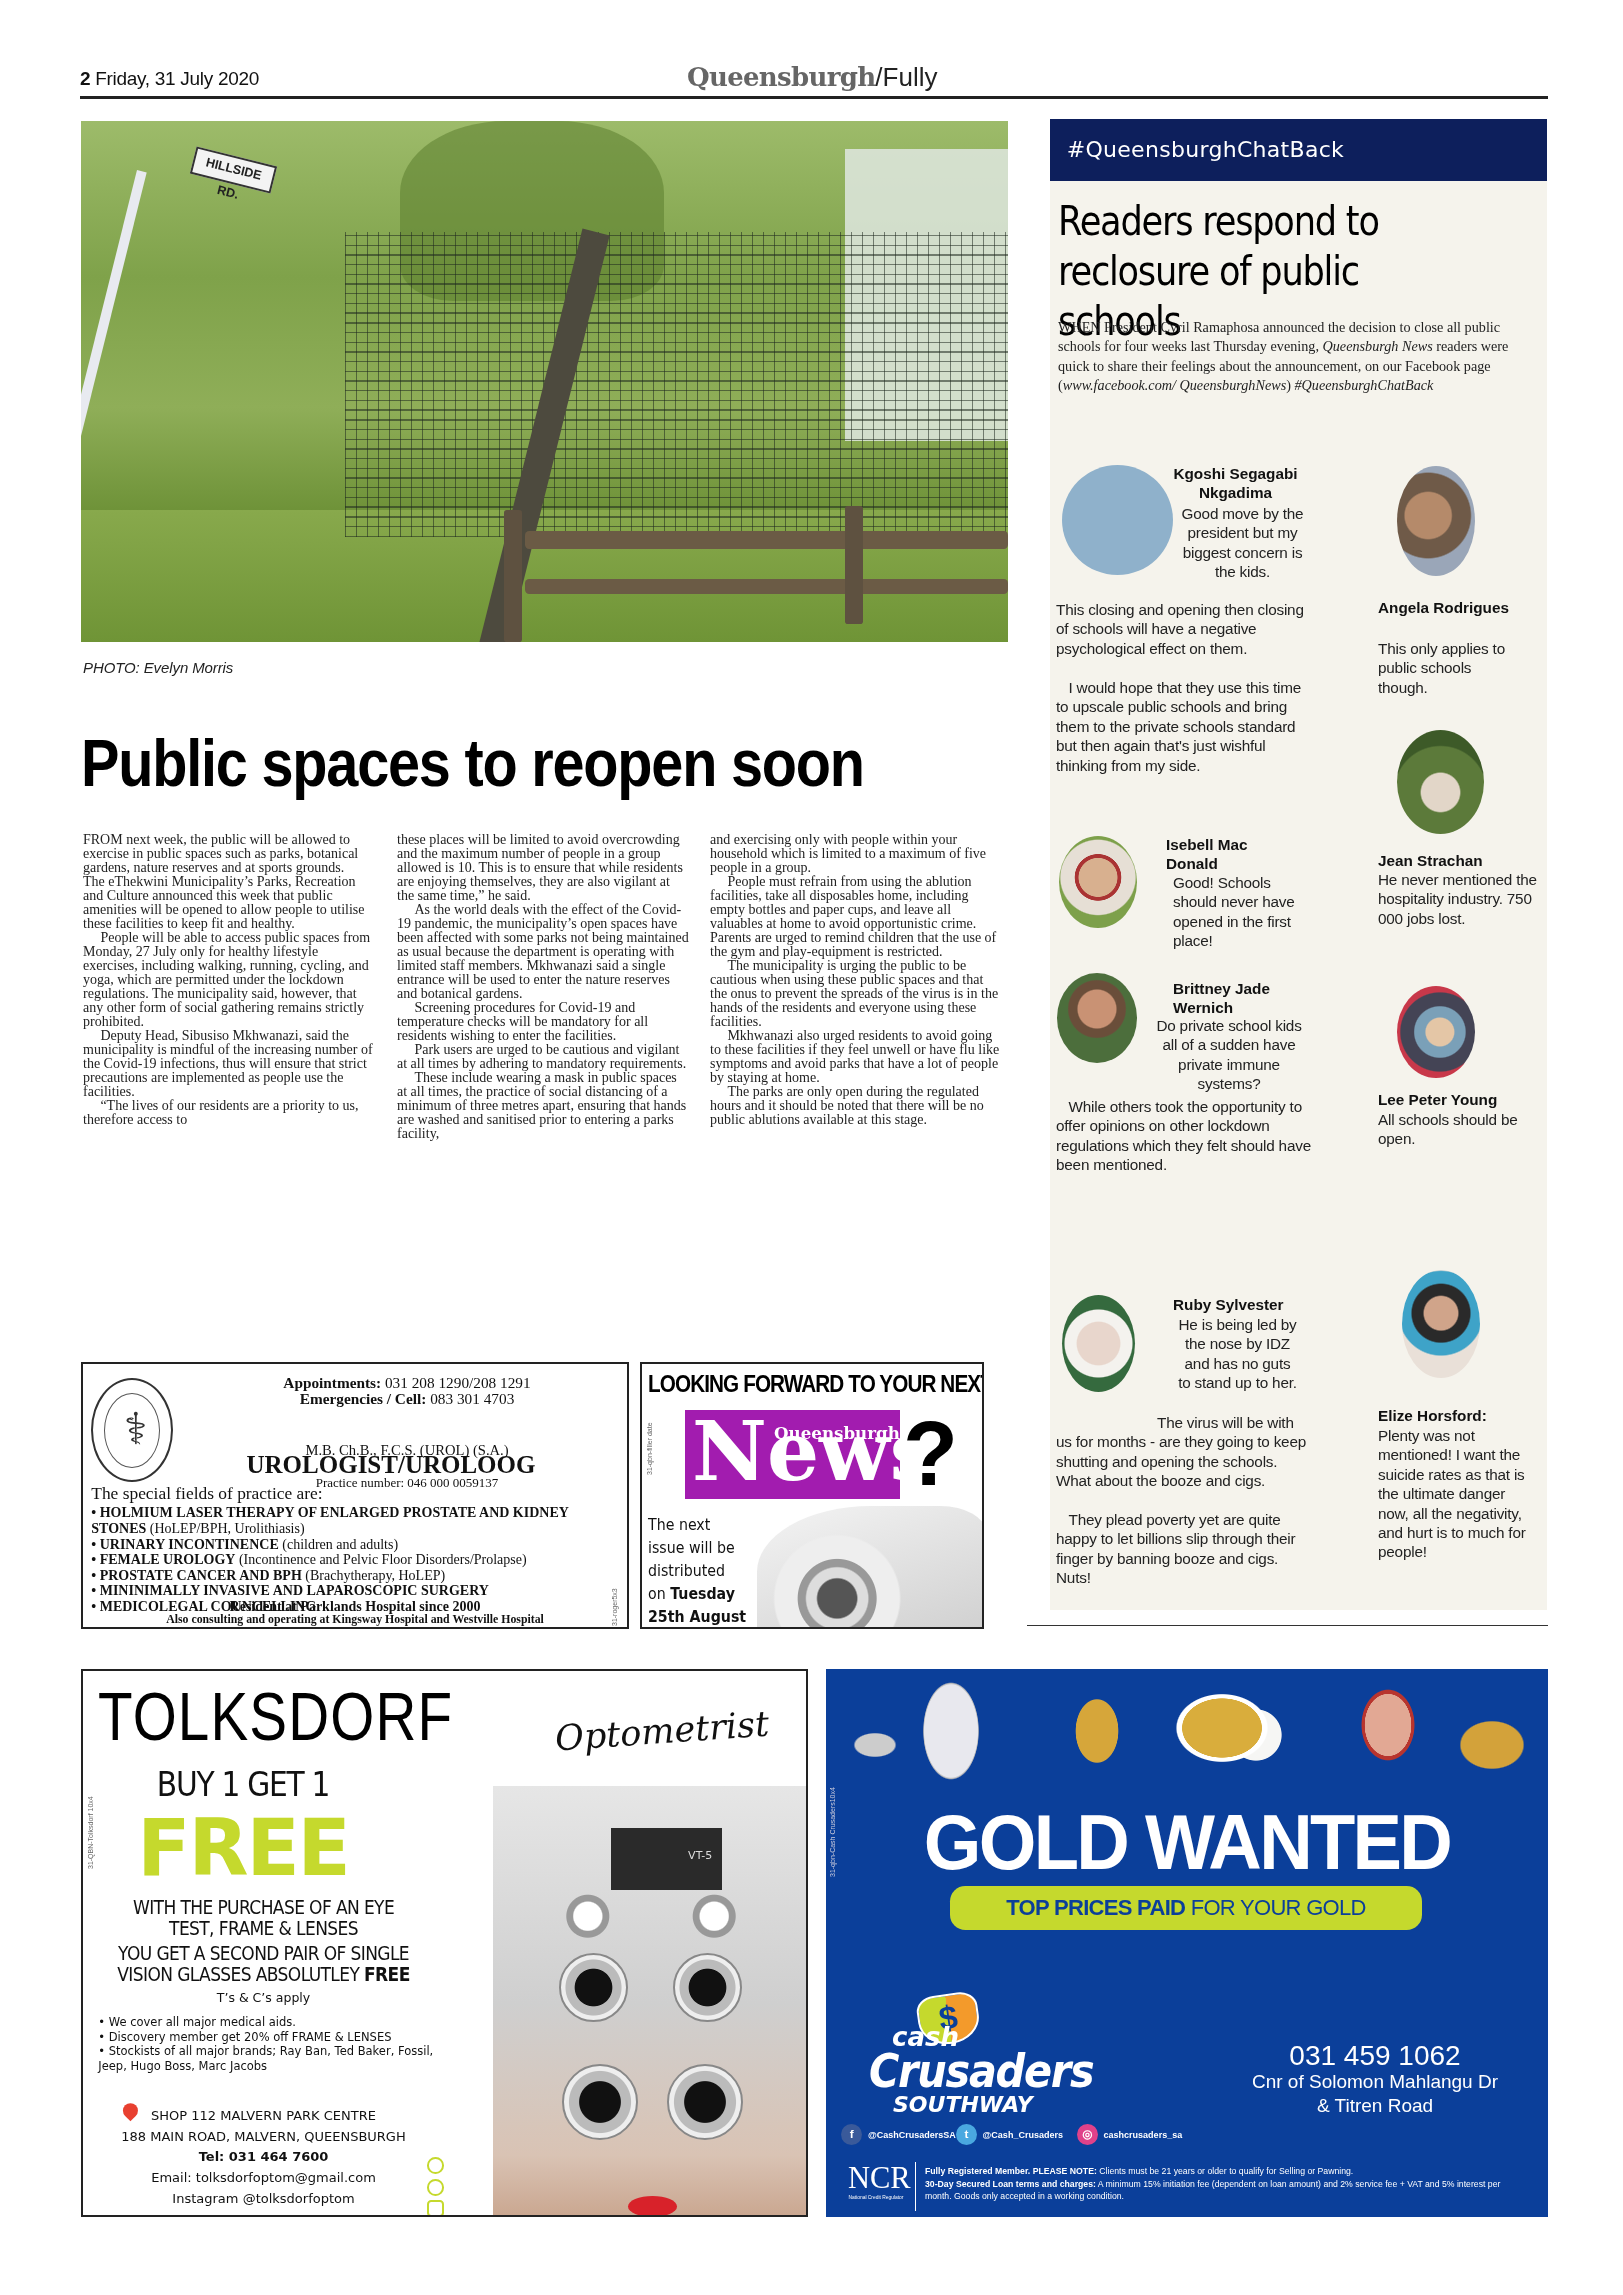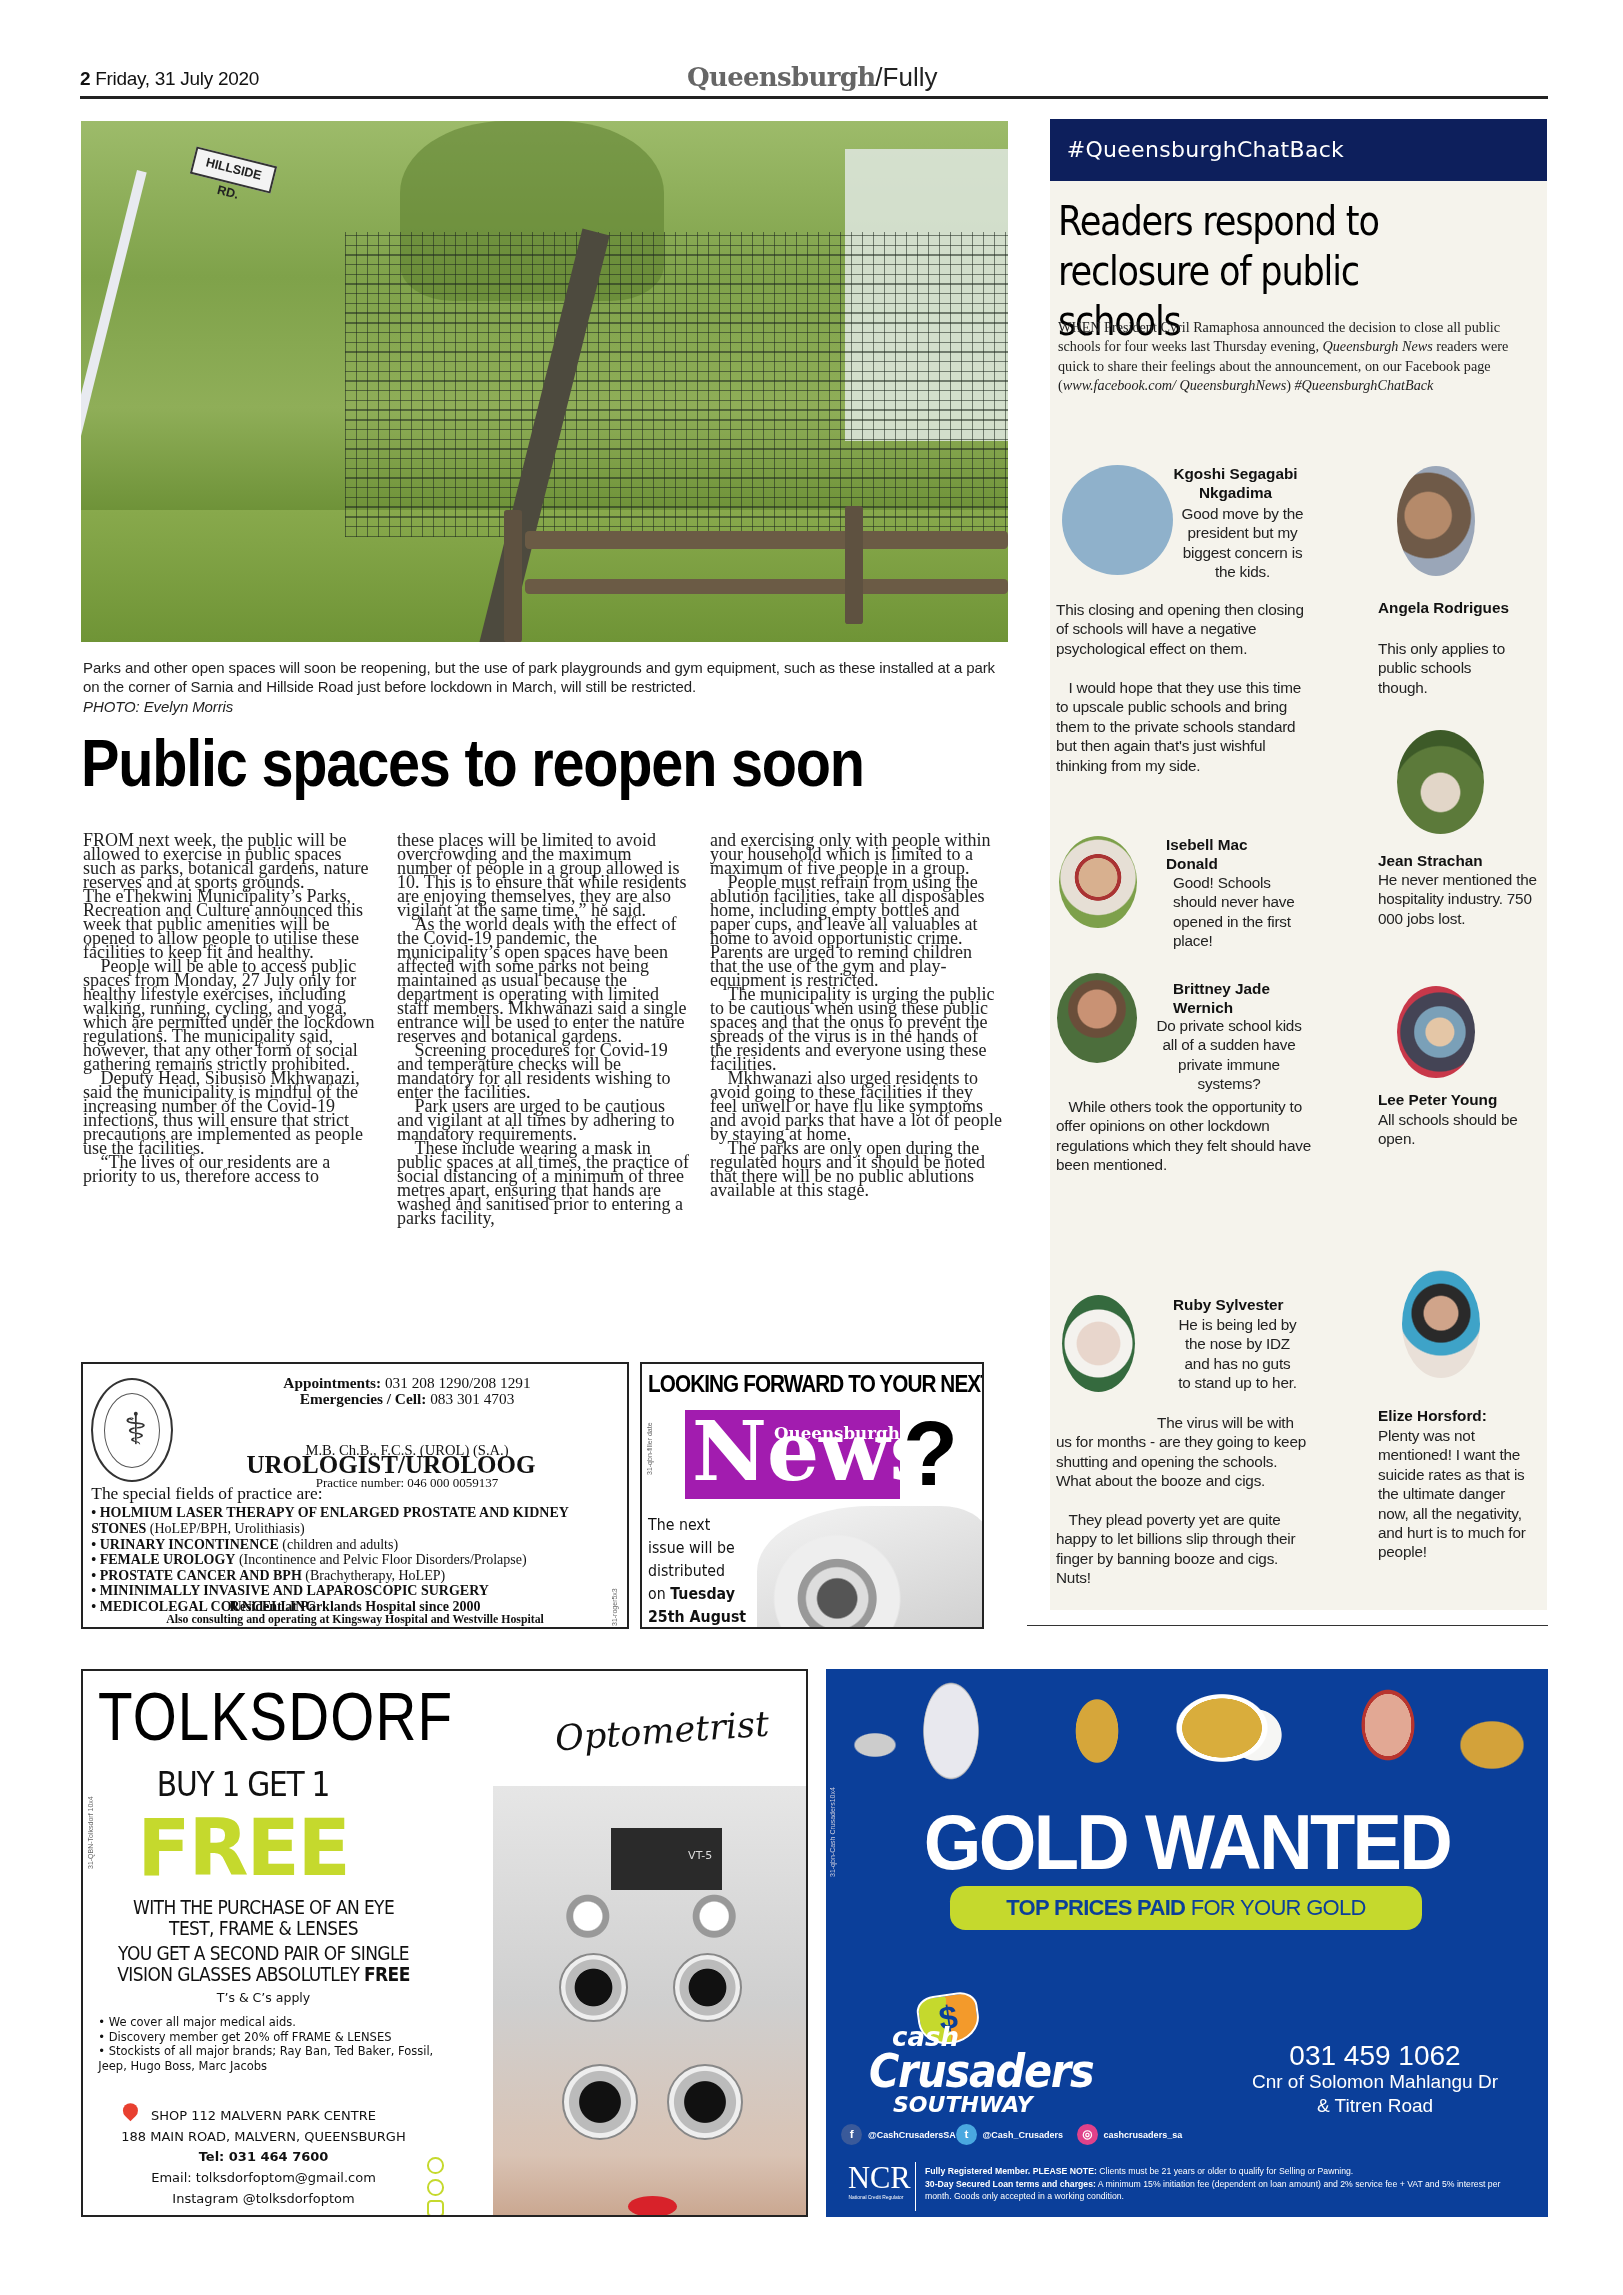--- a/index.html
+++ b/index.html
@@ -30,21 +30,21 @@
   .photo .sign { left: 111px; top: 35px; width: 83px; height: 28px; background: #f3f3f3; border: 2.1px solid #333; transform: rotate(14deg);
     font-family: "Liberation Sans", sans-serif; font-weight: bold; font-size: 12.5px; color: #222; text-align: center; line-height: 23.6px; }
   .photo .grass { left: 0; top: 389px; width: 927px; height: 132px; background: linear-gradient(180deg, #88a94c, #6f9436); }
 
   .caption { left: 83px; top: 658px; width: 930px; font-size: 15px; line-height: 19.4px; color: #222; letter-spacing: -0.1px; }
   .caption .credit { font-style: italic; display: block; }
 
   .headline { left: 81px; top: 725px; width: 944px; font-family: "Liberation Sans", sans-serif; font-weight: bold;
     font-size: 67px; line-height: 76px; letter-spacing: -1.4px; transform: scaleX(0.86); transform-origin: left; white-space: nowrap; color: #000; }
 
-  .col { top: 833px; width: 292px; font-family: "Liberation Serif", serif; font-size: 18px; line-height: 14px; color: #222; }
+  .col { top: 833px; width: 292px; font-family: "Liberation Serif", serif; font-size: 14px; line-height: 14px; color: #222; }
   .col p { text-indent: 0; }
   .col p.ind { text-indent: 17.4px; }
 
   
   .chat { left: 1050px; top: 119px; width: 497px; height: 1491px; background: #f5f3ec; }
   .chat-banner { left: 1050px; top: 119px; width: 497px; height: 62px; background: #0d1f5c; color: #fff;
     font-family: "DejaVu Sans", sans-serif; font-size: 22px; padding-left: 16.7px; line-height: 62px; letter-spacing: 0.3px; }
   .chat-title { left: 1058px; top: 196px; width: 479px; font-family: "DejaVu Sans", sans-serif; font-size: 40px; line-height: 50px;
     letter-spacing: -1.4px; transform: scaleX(0.88); transform-origin: left; color: #000; }
   .chat-intro { left: 1058px; top: 318px; width: 472px; font-family: "Liberation Serif", serif; font-size: 14.2px; line-height: 19.4px; color: #222; }
@@ -155,21 +155,20 @@
   <div class="abs trunk"></div>
   <div class="abs fence-rail" style="left:444px;top:410px;width:483px;height:18px;"></div>
   <div class="abs fence-rail" style="left:444px;top:458px;width:483px;height:15.3px;"></div>
   <div class="abs post" style="left:423px;top:389px;width:18px;height:132px;"></div>
   <div class="abs post" style="left:764px;top:385px;width:18px;height:118px;"></div>
   <div class="abs pole"></div>
   <div class="abs sign">HILLSIDE RD.</div>
 </div>
 
 <div class="abs caption">
-  <span>Parks and other open spaces will soon be reopening, but the use of park playgrounds and gym equipment, such as these installed at a park on the corner of Sarnia and Hillside Road just before lockdown in March, will still be restricted.</span>
   <span class="credit">PHOTO: Evelyn Morris</span>
 </div>
 
 <h1 class="abs headline">Public spaces to reopen soon</h1>
 
 <div class="abs col" style="left:83px;">
   <p>FROM next week, the public will be allowed to exercise in public spaces such as parks, botanical gardens, nature reserves and at sports grounds.</p>
   <p>The eThekwini Municipality’s Parks, Recreation and Culture announced this week that public amenities will be opened to allow people to utilise these facilities to keep fit and healthy.</p>
   <p class="ind">People will be able to access public spaces from Monday, 27 July only for healthy lifestyle exercises, including walking, running, cycling, and yoga, which are permitted under the lockdown regulations. The municipality said, however, that any other form of social gathering remains strictly prohibited.</p>
   <p class="ind">Deputy Head, Sibusiso Mkhwanazi, said the municipality is mindful of the increasing number of the Covid-19 infections, thus will ensure that strict precautions are implemented as people use the facilities.</p>

